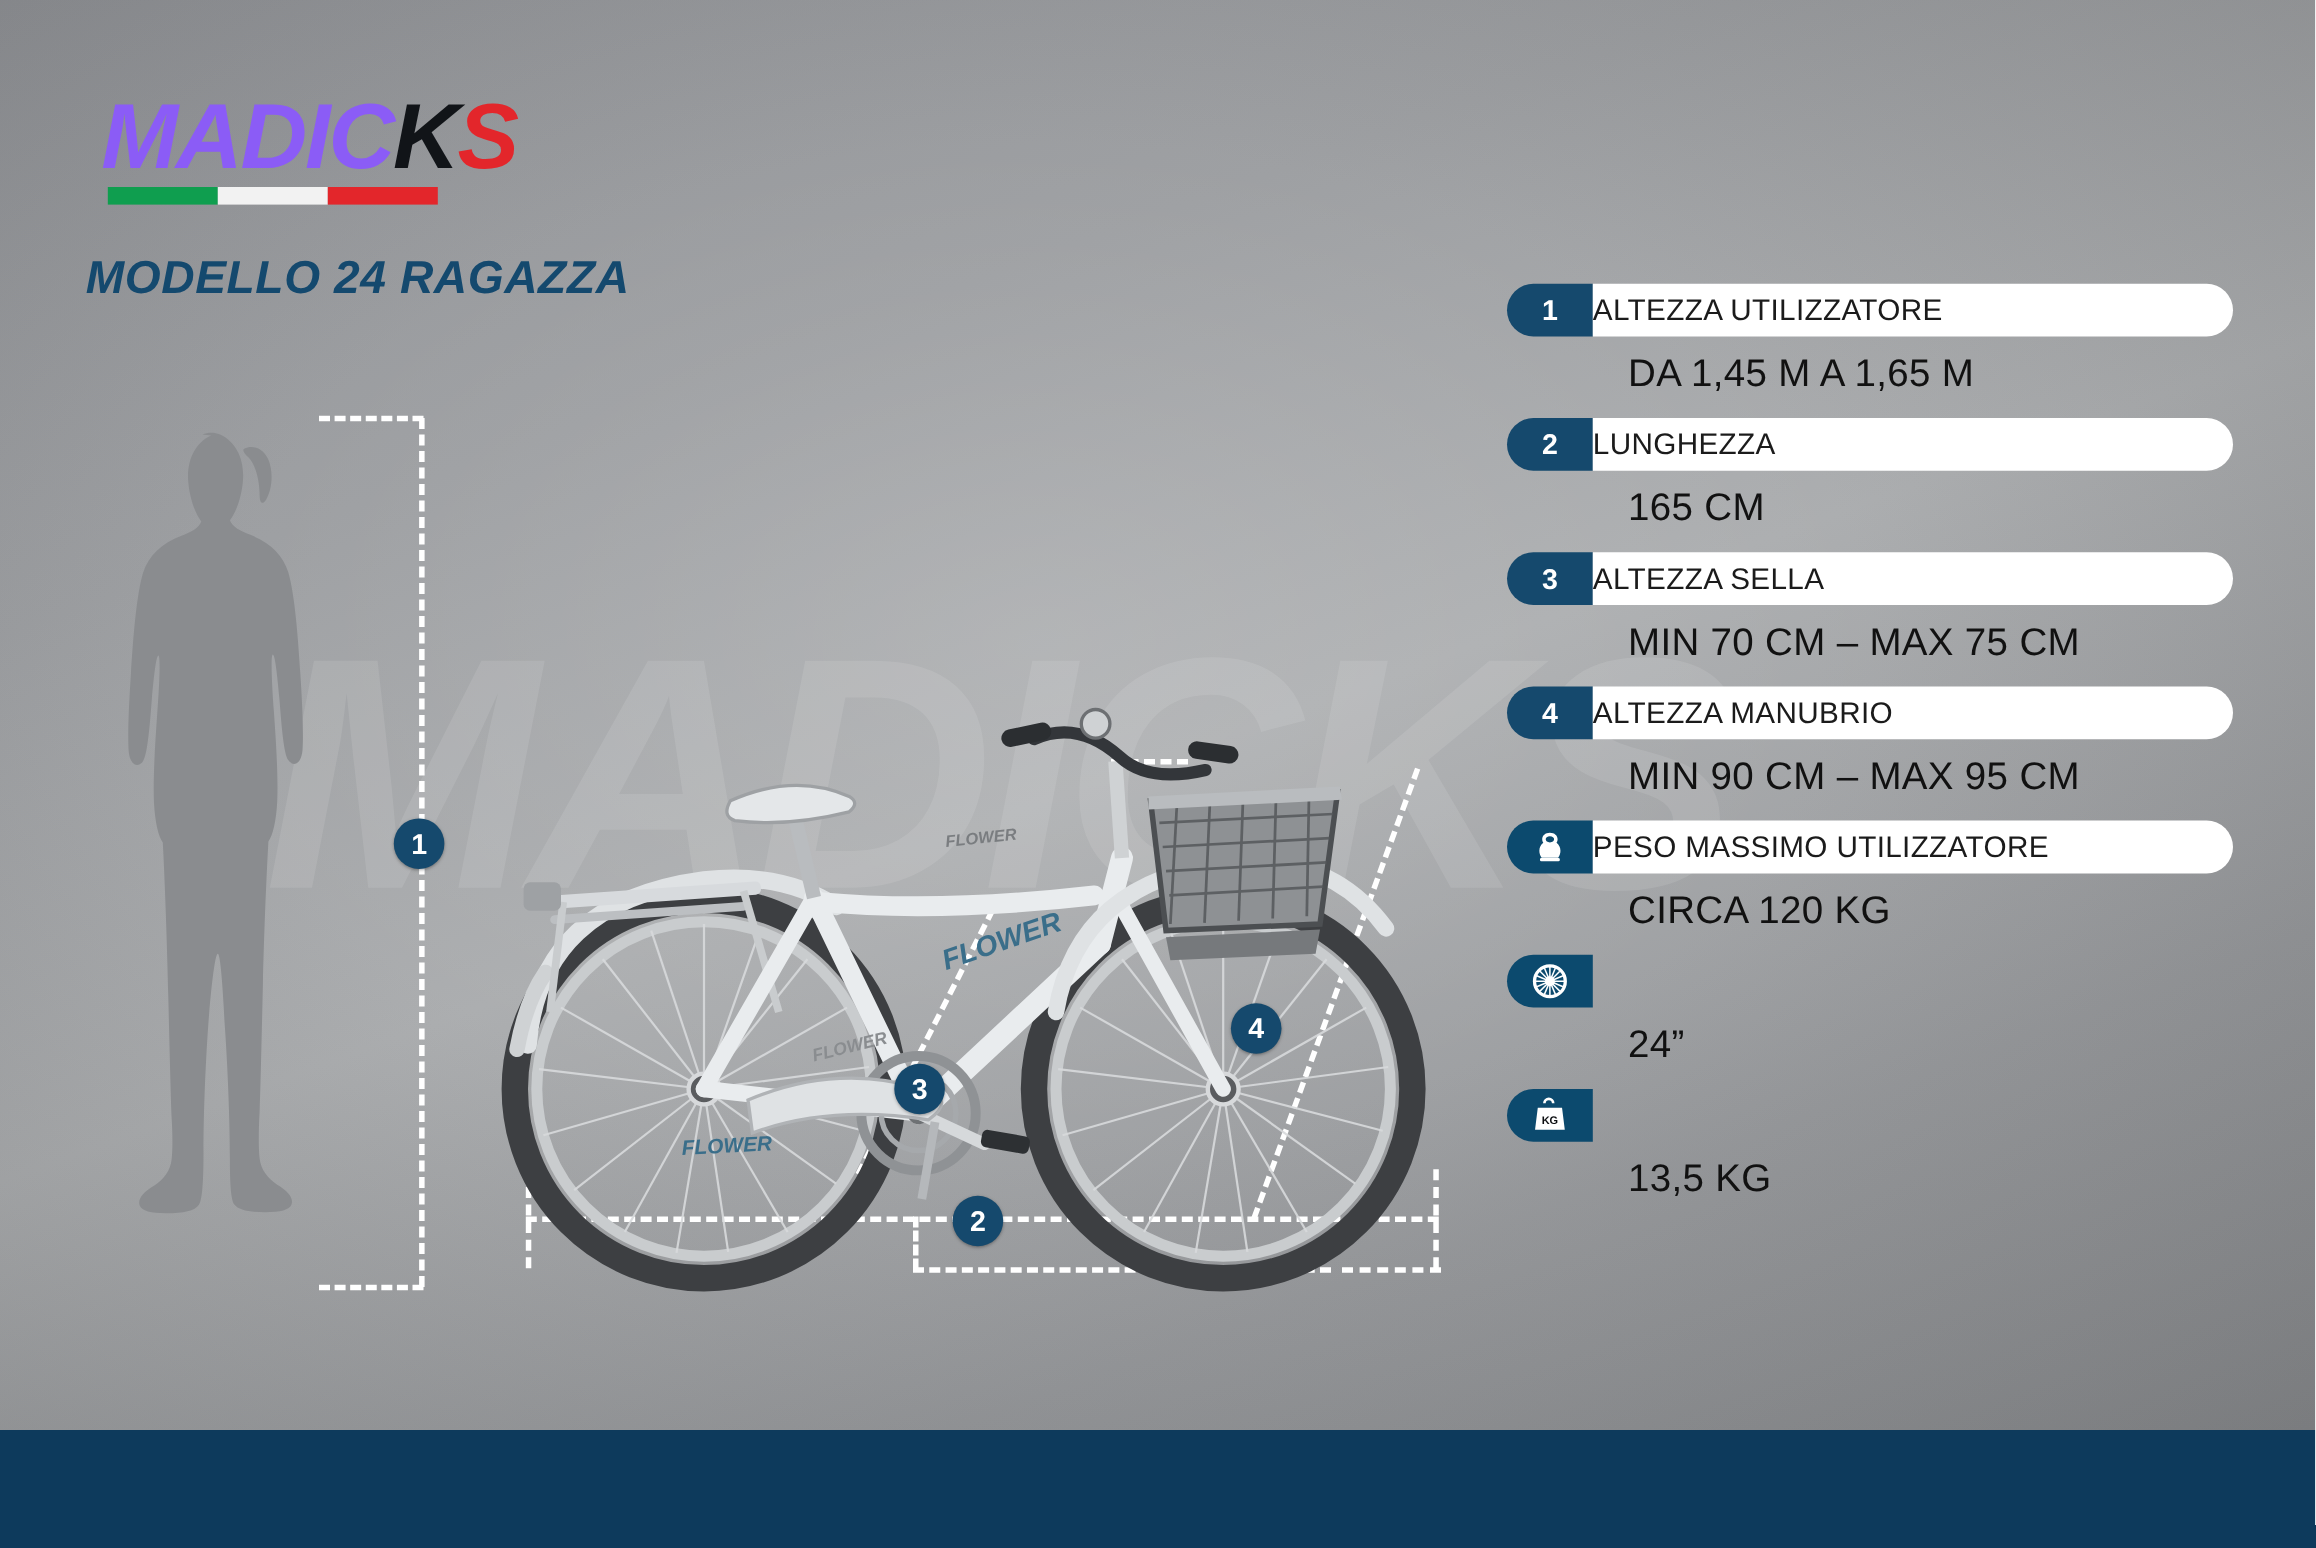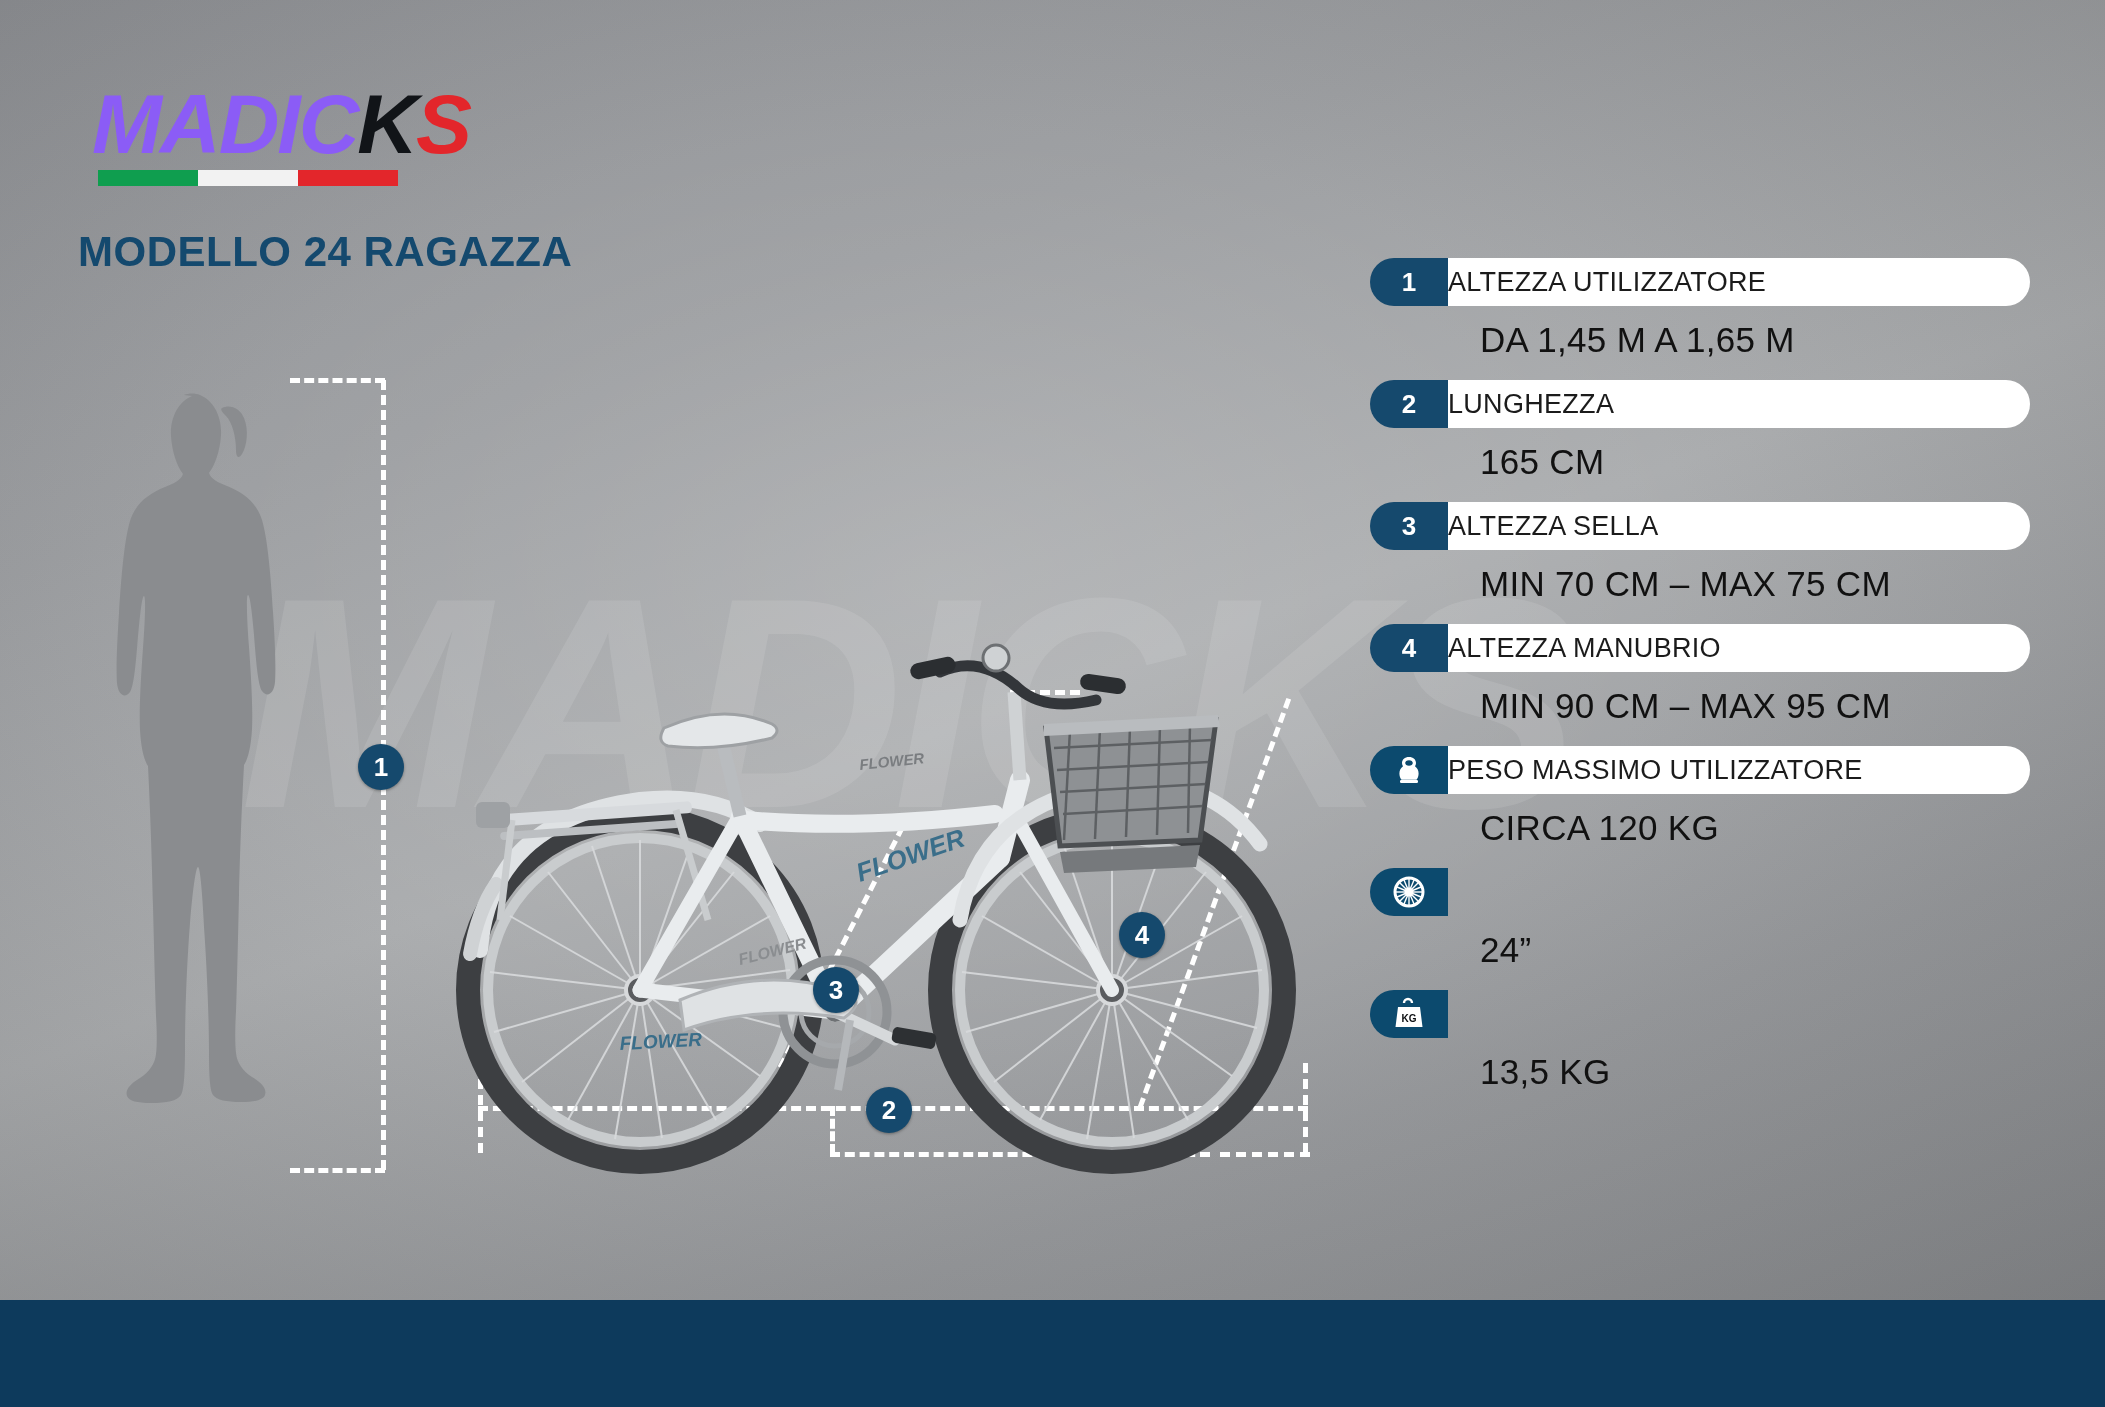--- a/index.html
+++ b/index.html
@@ -79,20 +79,21 @@
   }
   .stripe-g { flex: 1; background: #0f9e4f; }
   .stripe-w { flex: 1; background: #f2f2f2; }
   .stripe-r { flex: 1; background: #e3262b; }
   .model-title {
     position: absolute;
     left: 78px;
     top: 228px;
     font-size: 42px;
     font-weight: bold;
+    font-style: italic;
     color: #14496e;
     letter-spacing: 0.5px;
     white-space: nowrap;
   }
   
   .specs {
     position: absolute;
     left: 1370px;
     top: 258px;
     width: 660px;

